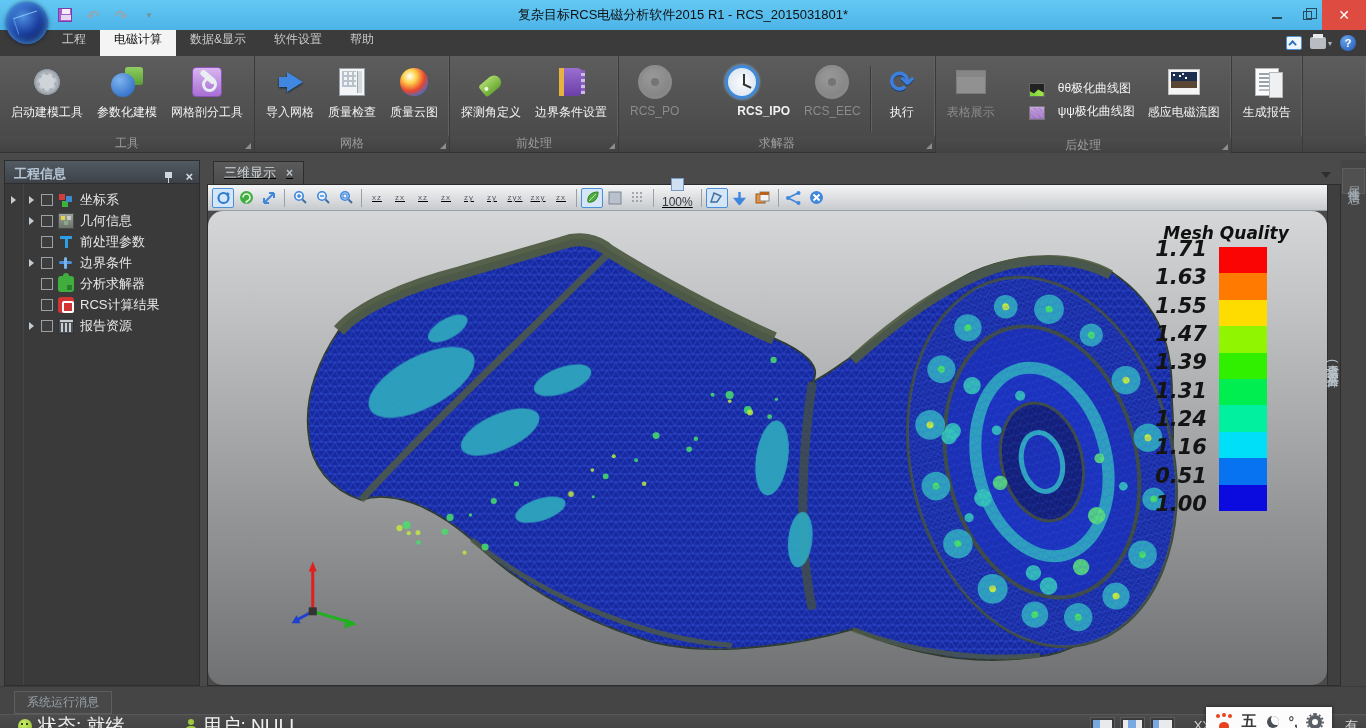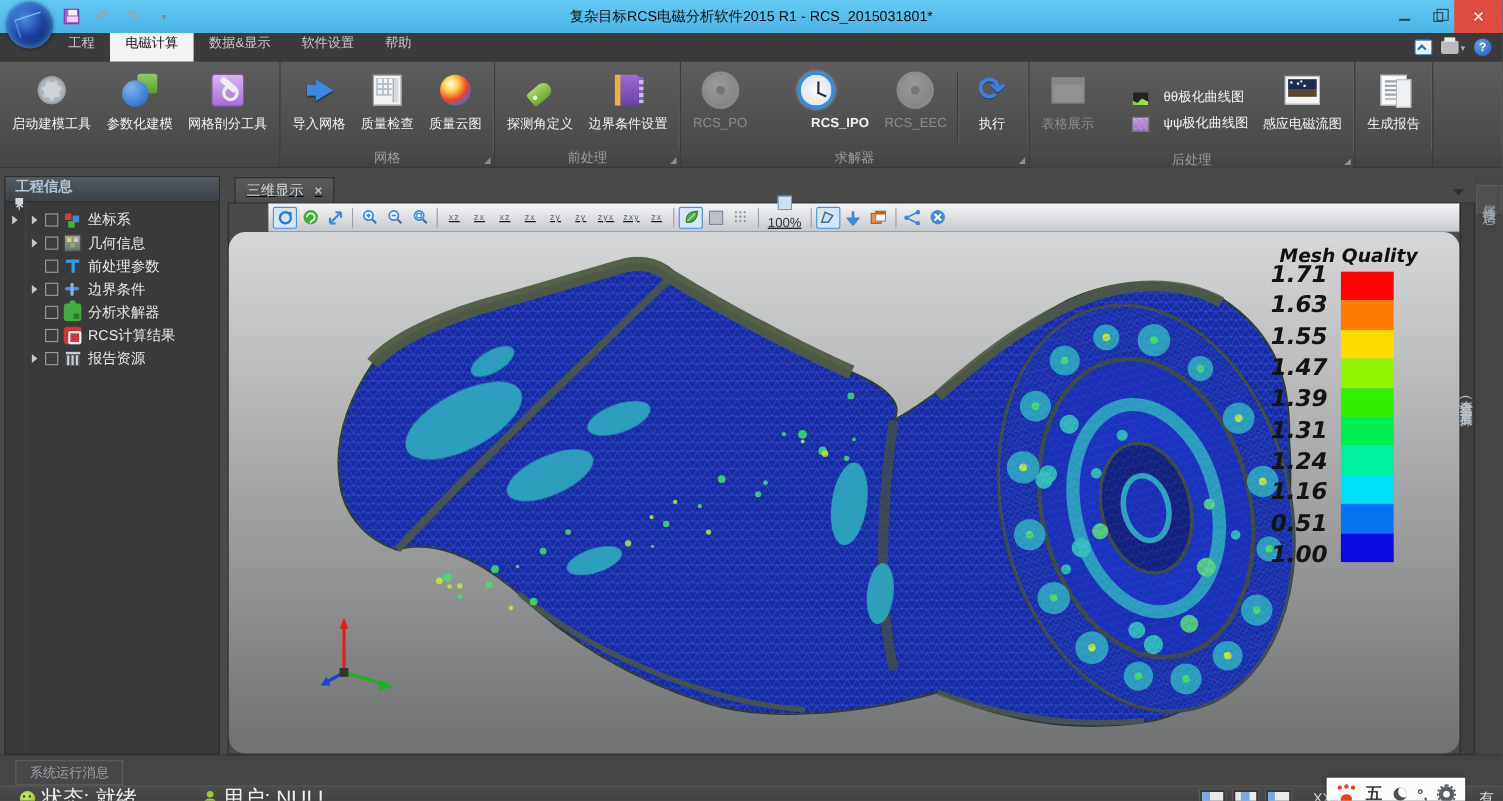--- a/index.html
+++ b/index.html
@@ -111,22 +111,22 @@
   .ic-report::before { content:""; position:absolute; left:3px; top:4px; width:14px; height:2px; background:#9aa2aa;
     box-shadow:0 4px 0 #9aa2aa, 0 8px 0 #9aa2aa, 0 12px 0 #9aa2aa, 0 16px 0 #b8bfc6; }
   .ic-report::after { content:""; position:absolute; right:-5px; top:3px; width:12px; height:24px; background:#eef0f2; border:1px solid #b5b8bb; }
 
   
   .main { height:533px; display:flex; padding-top:7px; background:#4a4a4a; }
 
   
   .lpanel { width:196px; margin-left:4px; border:1px solid #2d2d2d; background:#3a3a3a;
     display:flex; flex-direction:column; }
-  .lpanel-header { height:23px; background:linear-gradient(#525a62,#3d4248); display:flex; align-items:flex-start;
-    padding:0 6px 0 9px; border-bottom:1px solid #2d2d2d;flex-direction:column; }
+  .lpanel-header { height:23px; background:linear-gradient(#525a62,#3d4248); display:flex; align-items:flex-end;
+    padding:0 6px 0 9px; border-bottom:1px solid #2d2d2d; }
   .lpanel-title { color:#b4c5d4; font-size:13px; font-weight:bold; flex:1; }
   .icon-pin { width:8px; height:12px; position:relative; margin-right:12px; }
   .icon-pin::before { content:""; position:absolute; left:0; top:1px; width:7px; height:6px; background:#cfd8de; }
   .icon-pin::after { content:""; position:absolute; left:3px; top:7px; width:1px; height:5px; background:#cfd8de; }
   .lpanel-close { color:#d6dde2; font-size:13px; font-weight:bold; line-height:1; }
   .tree { flex:1; padding-top:5px; position:relative; }
   .tree-gutter { position:absolute; left:0; top:0; bottom:0; width:19px; border-right:1px solid #454545; }
   .gutter-arrow { position:absolute; left:6px; top:12px; width:0; height:0;
     border-top:4px solid transparent; border-bottom:4px solid transparent; border-left:5px solid #c3cbd2; }
   .trow { height:21px; display:flex; align-items:center; padding-left:24px; }
@@ -156,21 +156,21 @@
   .doctabs { height:24px; display:flex; align-items:flex-end; position:relative; }
   .doctab { height:23px; background:linear-gradient(#5a5a5a,#4c4c4c); border:1px solid #2d2d2d; border-bottom:none;
     display:flex; align-items:center; gap:10px; padding:0 10px; margin-left:6px; }
   .doctab-label { color:#cdd6dd; font-size:13px; }
   .doctab-close { color:#b9c2c9; font-weight:bold; font-size:12px; }
   .doctabs-drop { position:absolute; right:10px; bottom:6px; width:0; height:0;
     border-left:5px solid transparent; border-right:5px solid transparent; border-top:6px solid #2e2e2e; }
   .viewbox { flex:1; border:1px solid #2d2d2d; display:flex; min-height:0; }
   .viewcol { flex:1; display:flex; flex-direction:column; min-width:0; }
   .vtoolbar { height:26px; background:linear-gradient(#f4f5f6,#c7cace); border-bottom:1px solid #9aa0a6;
-    display:flex; align-items:center; padding:4px 4px; gap:1px;margin-left:36px; }
+    display:flex; align-items:center; padding:4px 4px; gap:1px; }
   .vbtn { width:22px; height:20px; border:1px solid transparent; border-radius:2px;
     display:flex; align-items:center; justify-content:center; flex:none; }
   .vbtn.sel { border-color:#4a90d9; background:#d4e6f7; }
   .vsep { width:1px; height:18px; background:#9aa0a6; margin:0 3px; flex:none; }
   .axisbtn { font-size:8px; color:#5a5f66; letter-spacing:1px; }
   .vzoom { display:flex; align-items:center; gap:4px; padding:0 4px; color:#33383e; font-size:12px;flex-direction:column; }
   .vzoom .zsq { width:13px; height:13px; background:#cfe0f2; border:1px solid #7a9cc4; }
   .vzoom .zdrop { width:0; height:0; border-left:4px solid transparent; border-right:4px solid transparent; border-top:5px solid #4a4f55; }
   .canvas { flex:1; position:relative; background:linear-gradient(#d6d7d8,#6f7173); overflow:hidden; min-height:0;border-radius:15px; }
 
@@ -300,20 +300,21 @@
           </div>
         <div class="rlabel">参数化建模</div>
       </div>
       <div class="rbtn">
         <div class="ric">
             <div class="ic-meshtool"></div>
           </div>
         <div class="rlabel">网格剖分工具</div>
       </div>
     </div>
+    <div class="rg-label"><span>工具</span><div class="rg-expand"></div></div>
   </div>
 
   <div class="rgroup">
     <div class="rg-body">
       <div class="rbtn">
         <div class="ric" style="padding-left:10px;">
             <div class="ic-arrow"></div>
           </div>
         <div class="rlabel">导入网格</div>
       </div>

